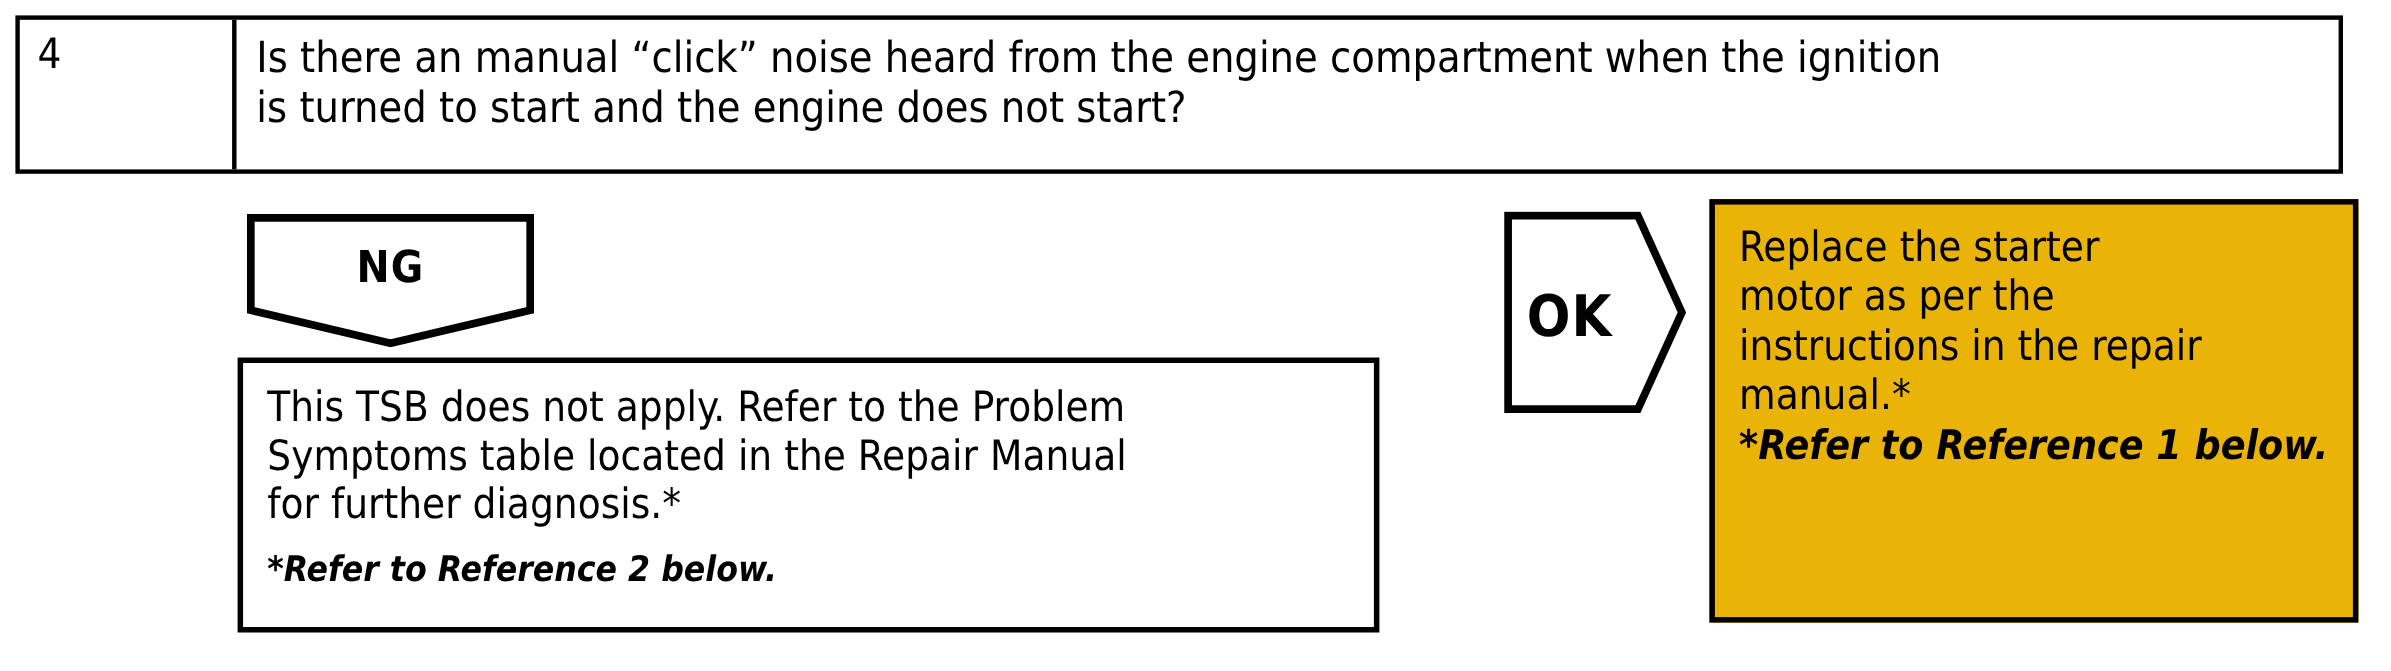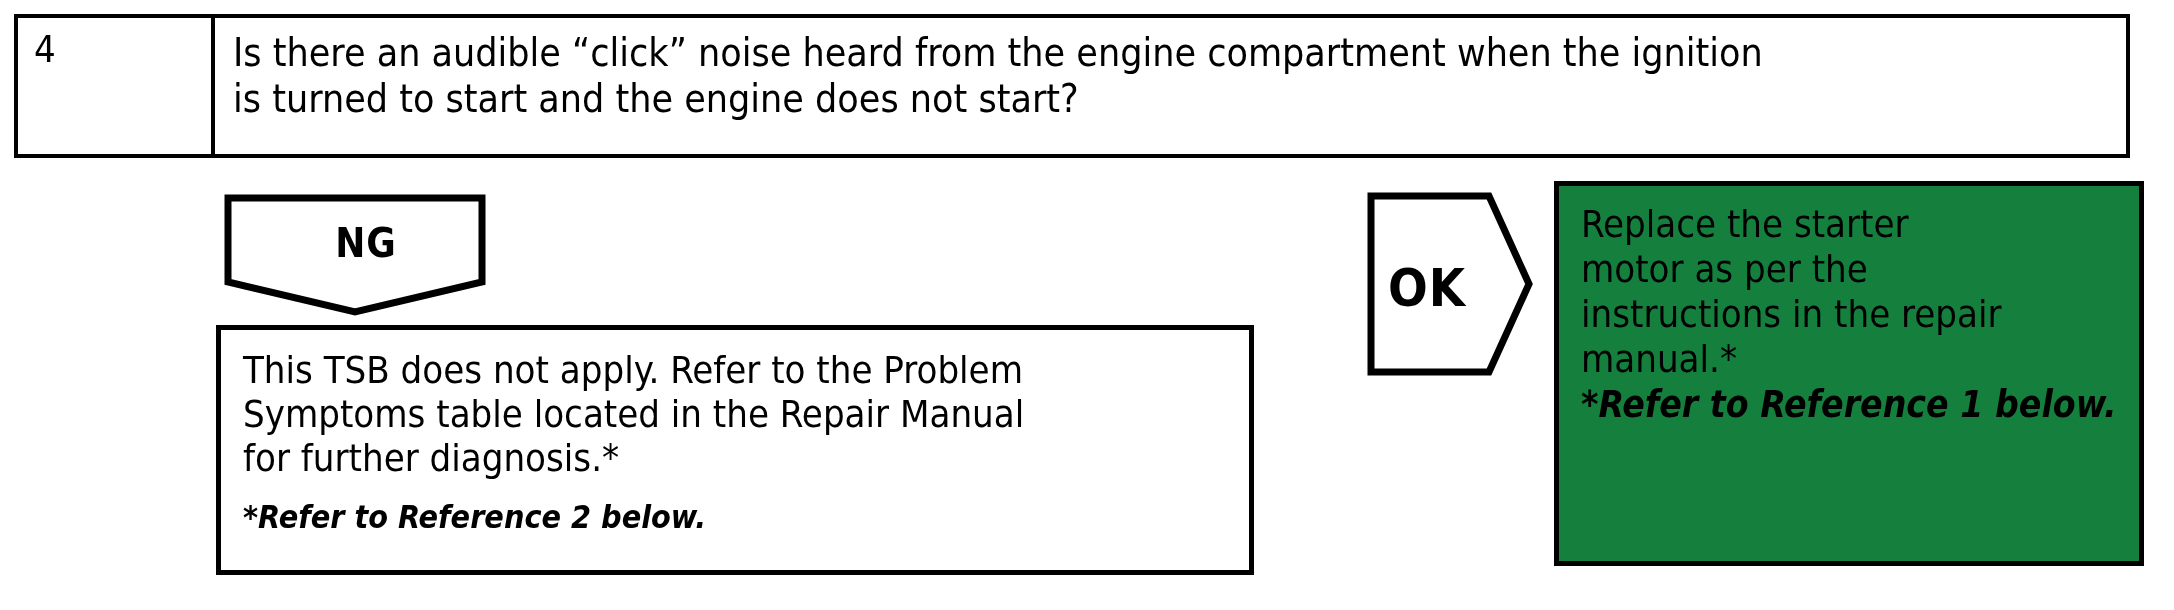--- a/index.html
+++ b/index.html
@@ -59,21 +59,21 @@
   .ng-arrow {
     position: absolute;
     left: 224px;
     top: 194px;
     width: 262px;
     height: 122px;
   }
   .ng-arrow svg { display: block; }
   .ng-label {
     position: absolute;
-    left: 235px;
+    left: 224px;
     top: 220px;
     width: 262px;
     text-align: center;
     font-size: 40px;
     font-weight: 600;
     letter-spacing: 1px;
   }
 
   
   .ng-box {
@@ -122,21 +122,21 @@
 
   
   .ok-box {
     position: absolute;
     left: 1554px;
     top: 181px;
     width: 590px;
     height: 385px;
     border: 5px solid #000000;
     box-sizing: border-box;
-    background: #15803d;
+    background: #eab308;
     padding: 16px 14px 1px 22px;
   }
   .ok-box .body {
     font-size: 38px;
     line-height: 45px;
     white-space: pre-line;
   }
   .ok-box .ref {
     font-size: 37px;
     font-weight: bold;
@@ -148,21 +148,21 @@
 </head>
 <body>
 
 <div id="page">
 
   <div class="q-table">
     <div class="q-num-cell">
       <div class="q-num">4</div>
     </div>
     <div class="q-text-cell">
-      <div class="q-text">Is there an audible “click” noise heard  from the engine compartment when the ignition
+      <div class="q-text">Is there an manual “click” noise heard  from the engine compartment when the ignition
 is turned to start and the engine does not start?</div>
     </div>
   </div>
 
   <div class="ng-arrow">
     <svg width="262" height="122" viewBox="0 0 262 122" aria-hidden="true">
       <polygon points="4,4 258,4 258,88 131,118 4,88" fill="#ffffff" stroke="#000000" stroke-width="7" stroke-linejoin="miter"></polygon>
     </svg>
   </div>
   <div class="ng-label">NG</div>

